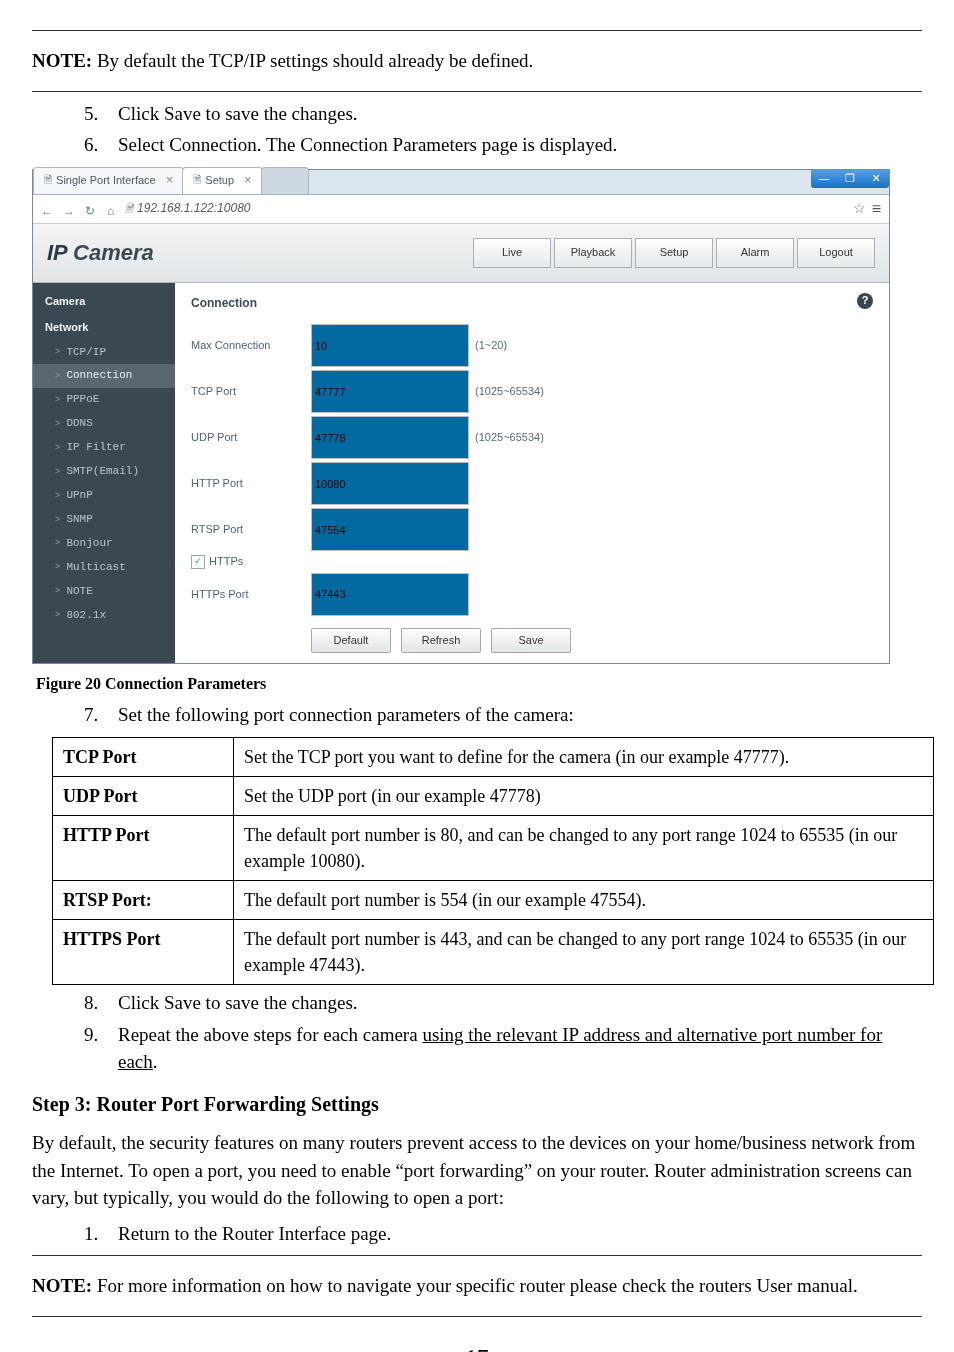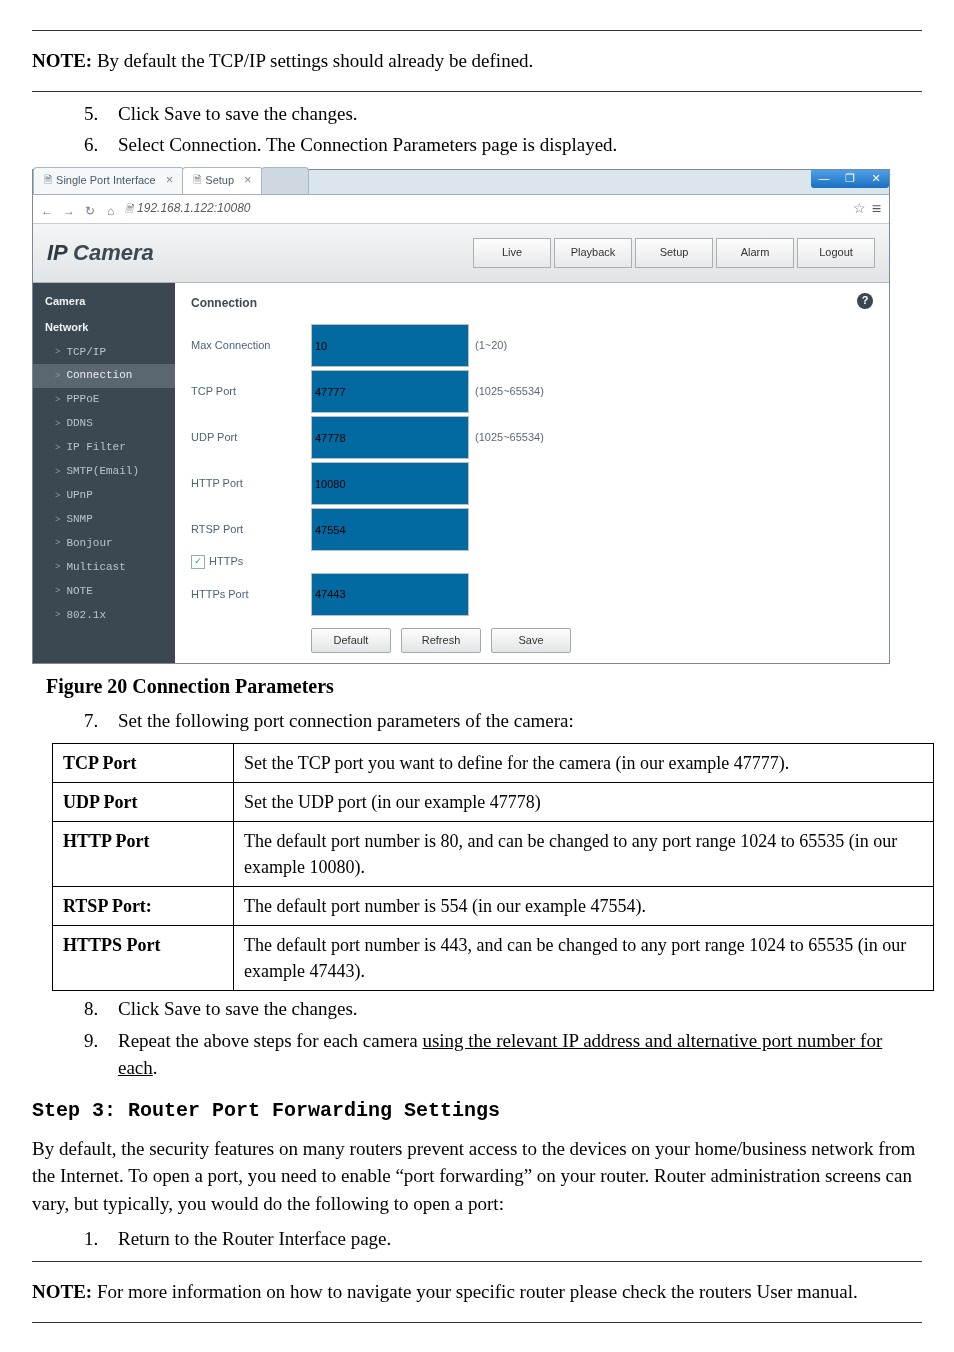--- a/index.html
+++ b/index.html
@@ -121,34 +121,34 @@
   .fhint { margin-left: 6px; color: #5a6a78; font-size: 11px; }
   .fchk { width: 12px; height:12px; border:1px solid #9aa; margin-right:4px; display:inline-flex; align-items:center; justify-content:center; font-size:9px; color:#2a5; }
   .btns { margin: 12px 0 0 120px; display: flex; gap: 10px; }
   .bt {
     width: 78px; height: 23px;
     background: linear-gradient(#fdfdfd, #e2e5e7);
     border: 1px solid #a1a8ae; border-radius: 2px;
     display: flex; align-items: center; justify-content: center;
     font-size: 11px; color: #333;
   }
-  .fig-caption { font-family: 'Times New Roman', serif; font-weight: bold; font-size: 20px; margin: 8px 0 6px 14px; }
+  .fig-caption { font-family: 'Times New Roman', serif; font-weight: bold; font-size: 16px; margin: 8px 0 6px 4px; }
   .ports-table {
     border-collapse: collapse;
     width: 882px;
     margin: 4px 0 0 20px;
     font-size: 18px;
   }
   .ports-table td {
     border: 1px solid #000;
     padding: 6px 10px;
     vertical-align: top;
   }
   .ports-table td.k { font-weight: bold; width: 160px; font-family: Georgia, serif; }
-  h3.step { font-family: Liberation Mono, monospace; font-weight: bold; font-size: 20px; margin: 14px 0 10px 0; }
+  h3.step { font-family: Liberation Serif, serif; font-weight: bold; font-size: 20px; margin: 14px 0 10px 0; }
   .para { margin: 8px 0; }
   .ul { text-decoration: underline; }
   .page-num { text-align: center; margin-top: 24px; font-size: 23px; text-decoration: underline; }
   .star-ico { font-size: 14px; color:#777; margin-left:auto; margin-right:6px; }
   .url-txt { padding: 0 6px; flex:1;font-style:italic; }
   .menu-ico { font-size:16px; color:#555; }
   .doc-ico { font-size:10px; margin-right:4px; }
   .blank-tab { width:26px; background:#cdd8e1; border-left:1px solid #a8b7c5; }
 </style>
 </head>

